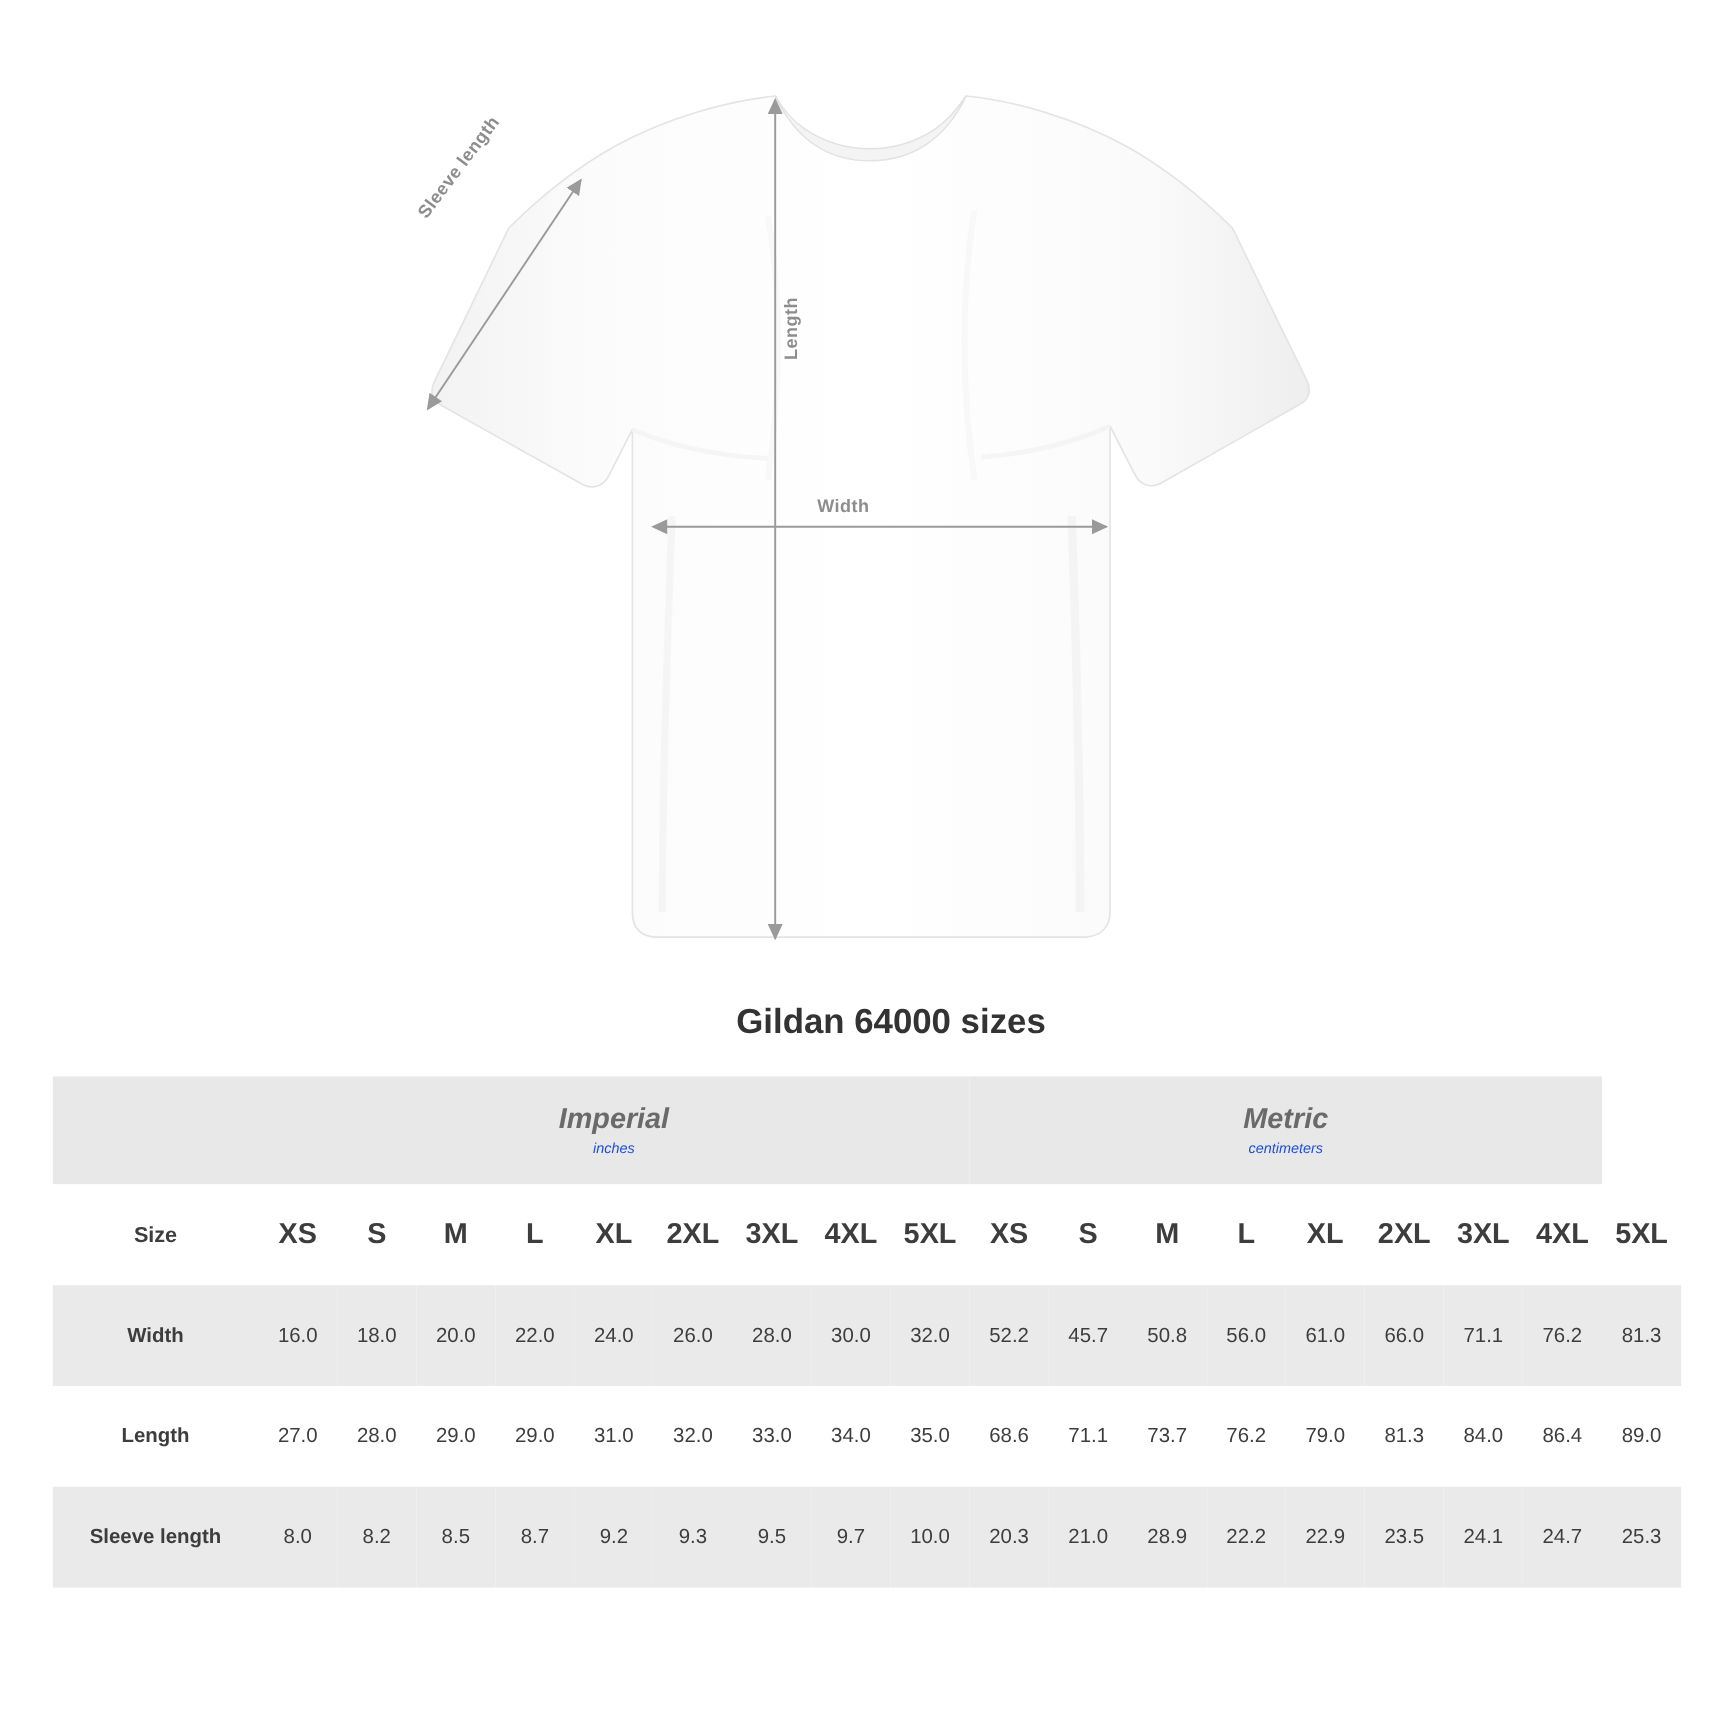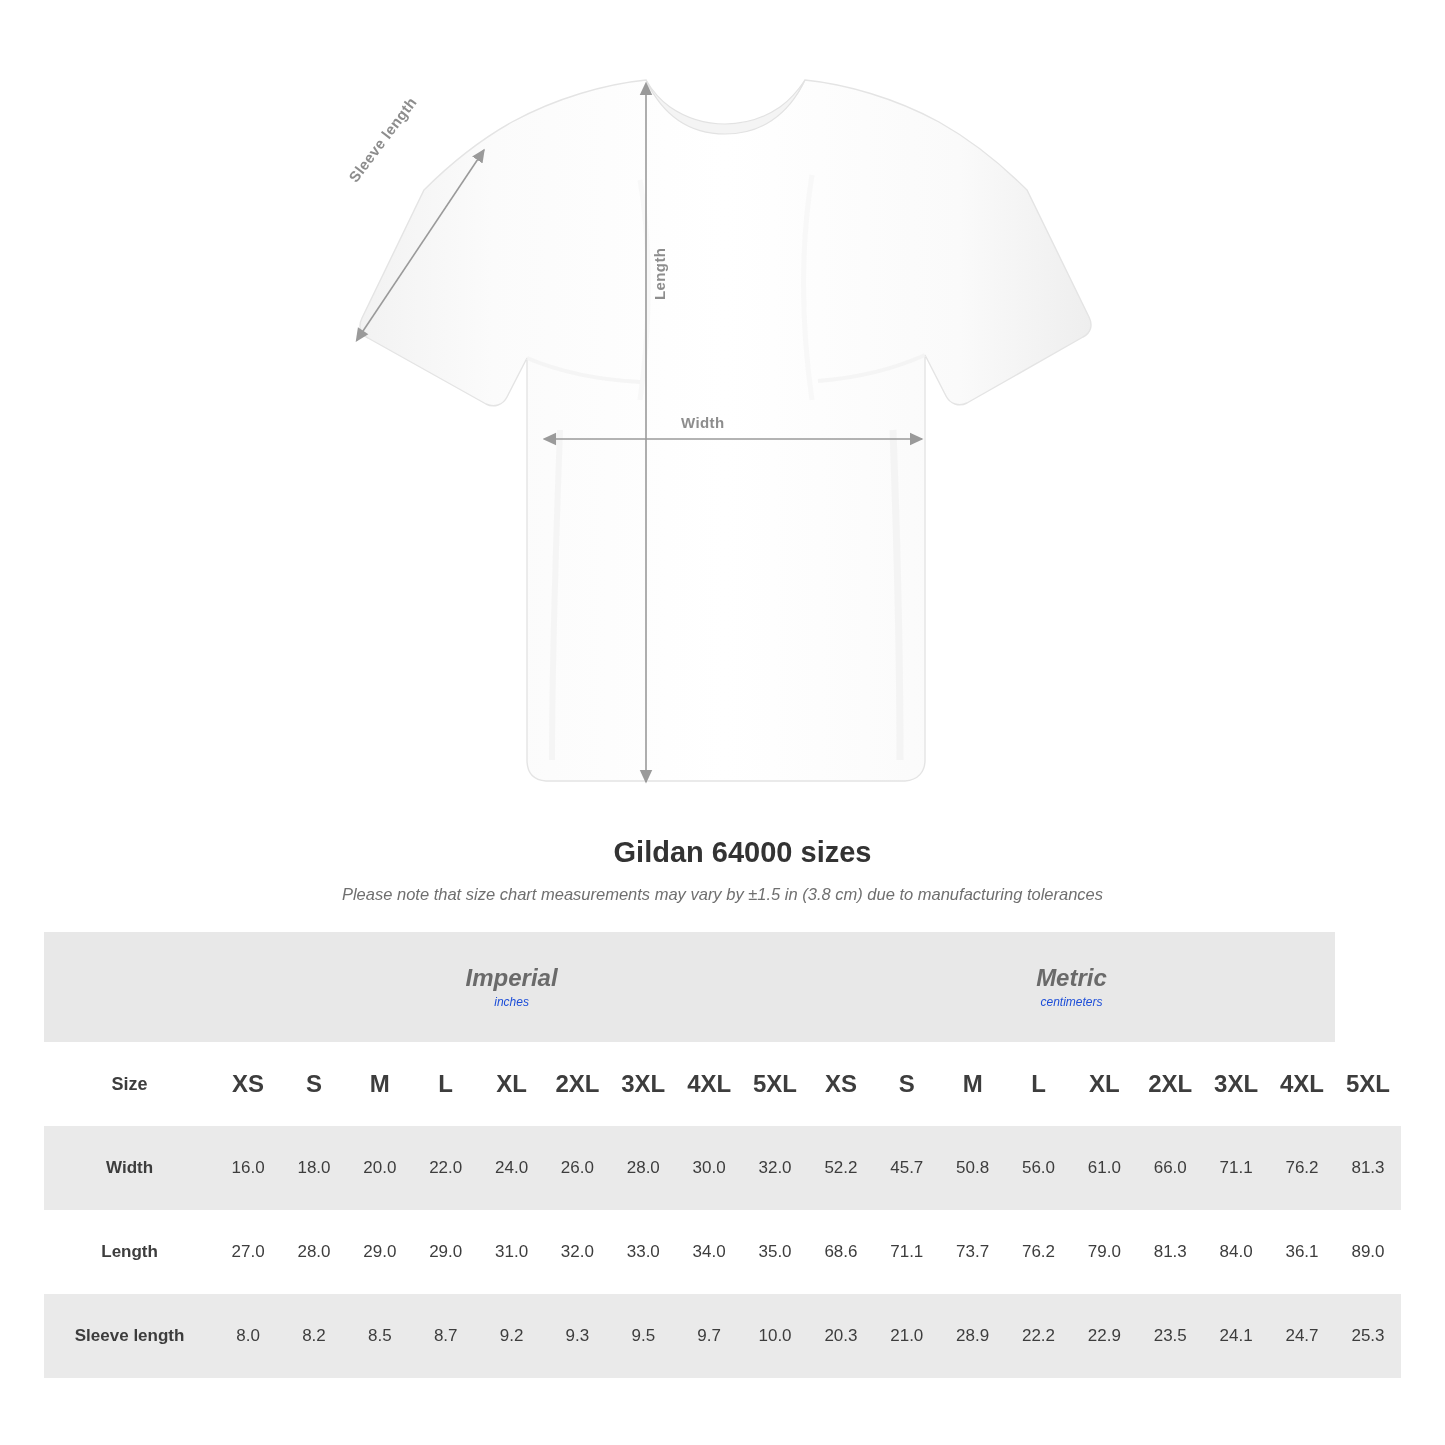--- a/index.html
+++ b/index.html
@@ -87,21 +87,21 @@
   }
   table.size-table td, table.size-table th {
     text-align: center;
     vertical-align: middle;
     font-size: 17px;
     color: #3d3d3d;
     border: none;
     padding: 0;
   }
   .unit-head-cell {
-    height: 110px;
+    height: 90px;
     background: #e8e8e8;
   }
   .unit-name {
     font-size: 24px;
     font-style: italic;
     font-weight: bold;
     color: #6a6a6a;
     line-height: 1.25;
   }
   .unit-sub {
@@ -221,21 +221,20 @@
       <line x1="545" y1="439" x2="922" y2="439" stroke="#9a9a9a" stroke-width="1.6" marker-start="url(#arrowStart)" marker-end="url(#arrowEnd)"></line>
     </svg>
 
     <div class="dim-label label-sleeve">Sleeve length</div>
     <div class="dim-label label-length">Length</div>
     <div class="dim-label label-width">Width</div>
   </div>
 
   <div class="title-block">
     <h1 class="chart-title">Gildan 64000 sizes</h1>
-    <p class="chart-note">Please note that size chart measurements may vary by ±1.5 in (3.8 cm) due to manufacturing tolerances</p>
   </div>
 
   <div class="table-wrap">
     <table class="size-table">
       <colgroup>
         <col class="col-label">
         <col class="col-val">
           <col class="col-val">
           <col class="col-val">
           <col class="col-val">
@@ -323,21 +322,21 @@
           <td class="val">33.0</td>
           <td class="val">34.0</td>
           <td class="val">35.0</td>
           <td class="val">68.6</td>
           <td class="val">71.1</td>
           <td class="val">73.7</td>
           <td class="val">76.2</td>
           <td class="val">79.0</td>
           <td class="val">81.3</td>
           <td class="val">84.0</td>
-          <td class="val">36.1</td>
+          <td class="val">86.4</td>
           <td class="val">89.0</td>
         </tr>
 
         <tr class="data-row shaded">
           <td class="rowlabel">Sleeve length</td>
           <td class="val">8.0</td>
           <td class="val">8.2</td>
           <td class="val">8.5</td>
           <td class="val">8.7</td>
           <td class="val">9.2</td>

